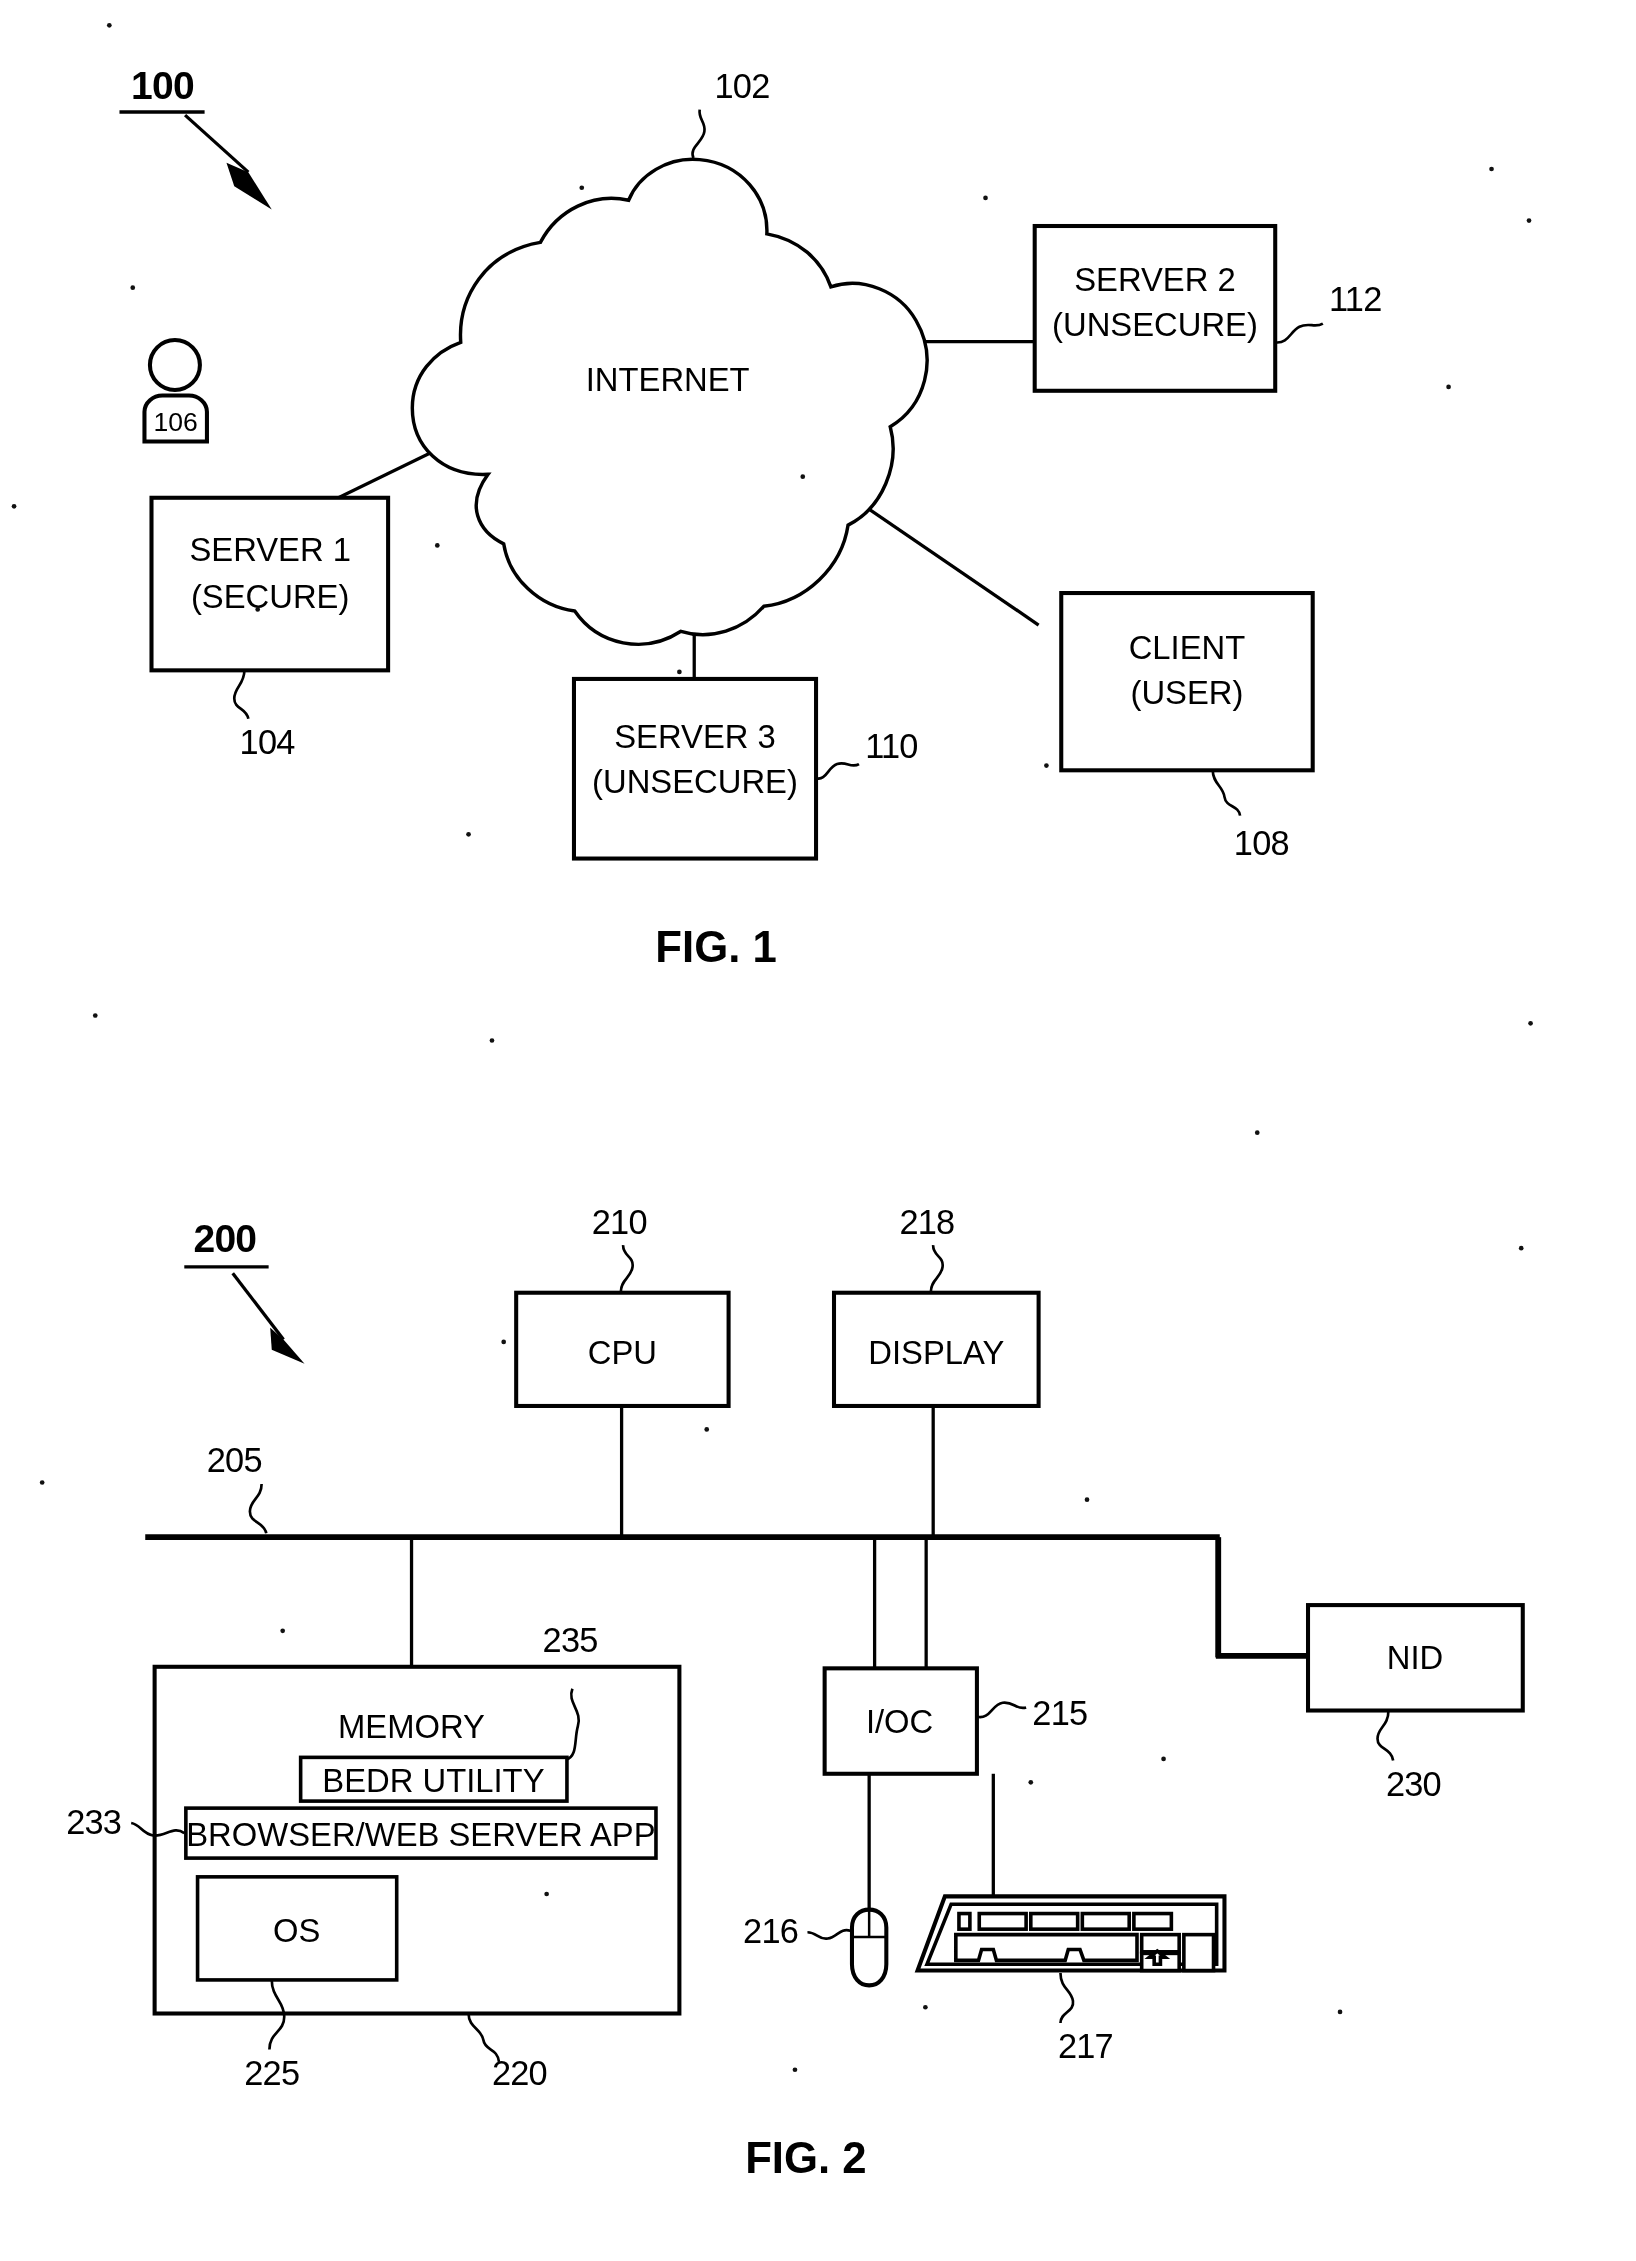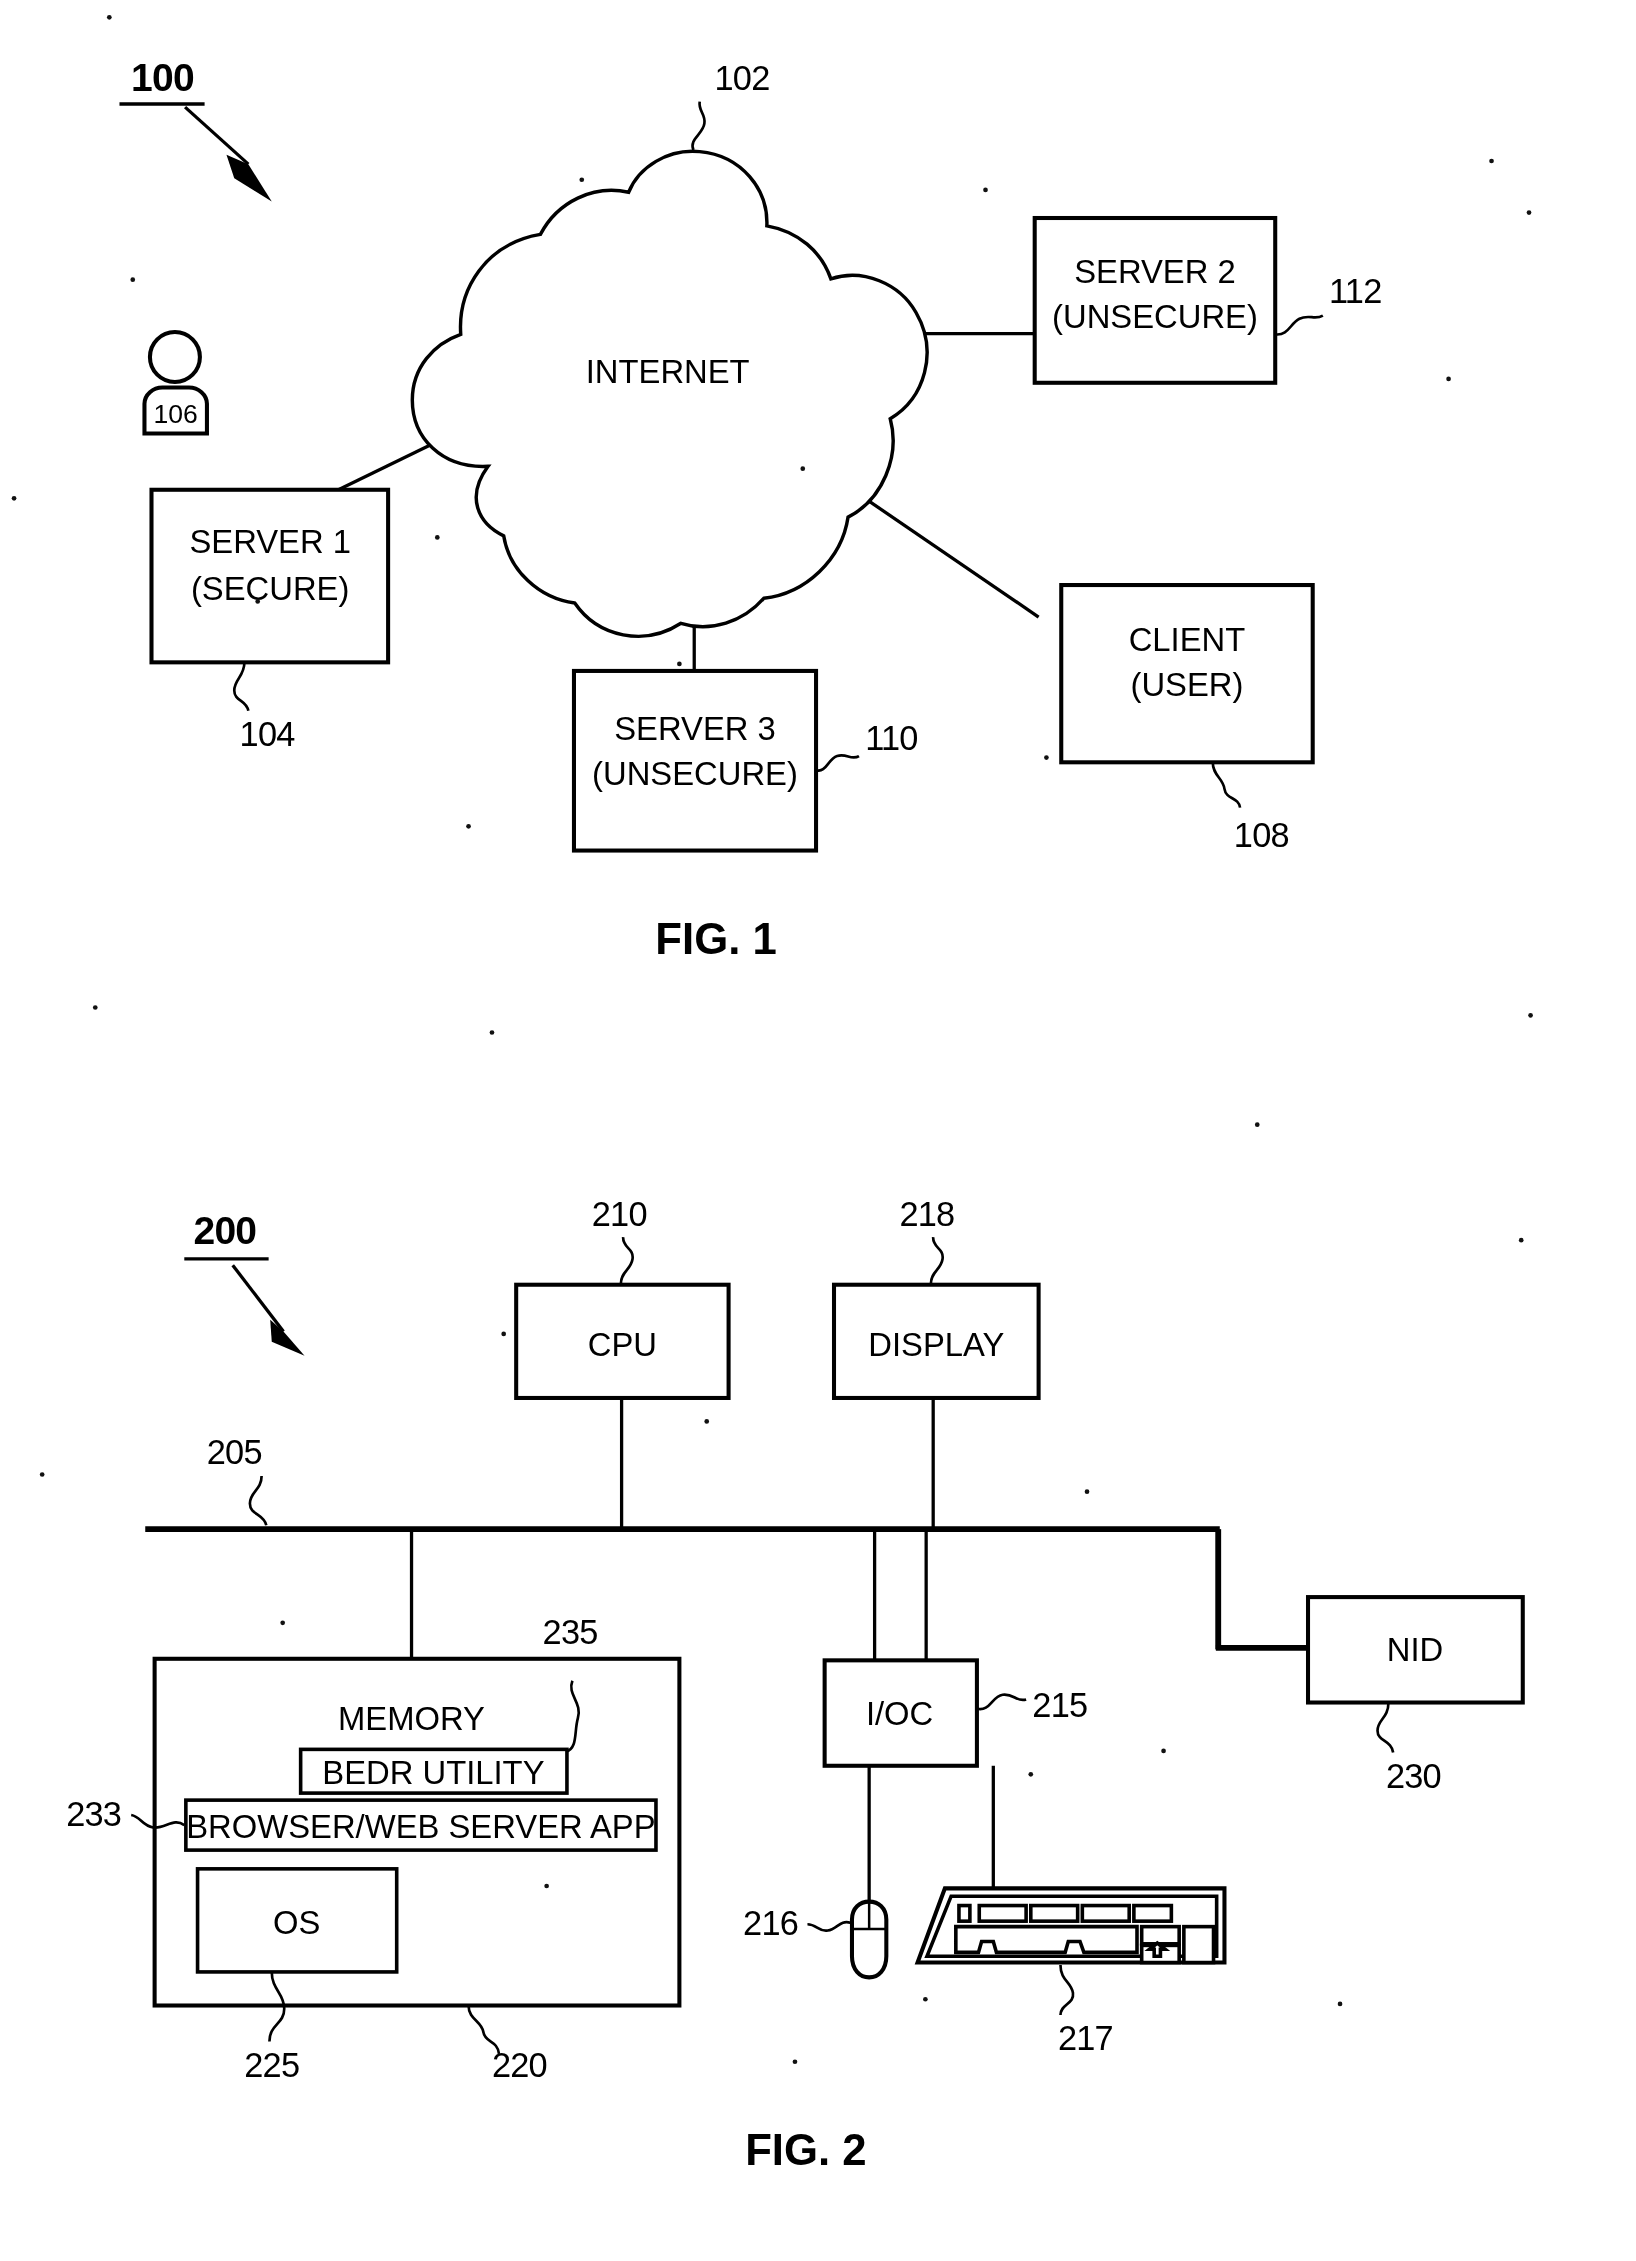--- a/index.html
+++ b/index.html
@@ -10,21 +10,21 @@
   body {
     width: 1636px;
     height: 2261px;
     position: relative;
     font-family: "Liberation Sans", sans-serif;
     color: #000000;
     overflow: hidden;
   }
   #sheet {
     position: absolute;
-    left: 0; top: 0;
+    left: 0; top: 8px;
     width: 1636px;
     height: 1670px;
   }
   svg { display: block; }
   .boxtext {
     font-family: "Liberation Sans", sans-serif;
     fill: #000000;
     font-size: 42px;
   }
   .refnum {

